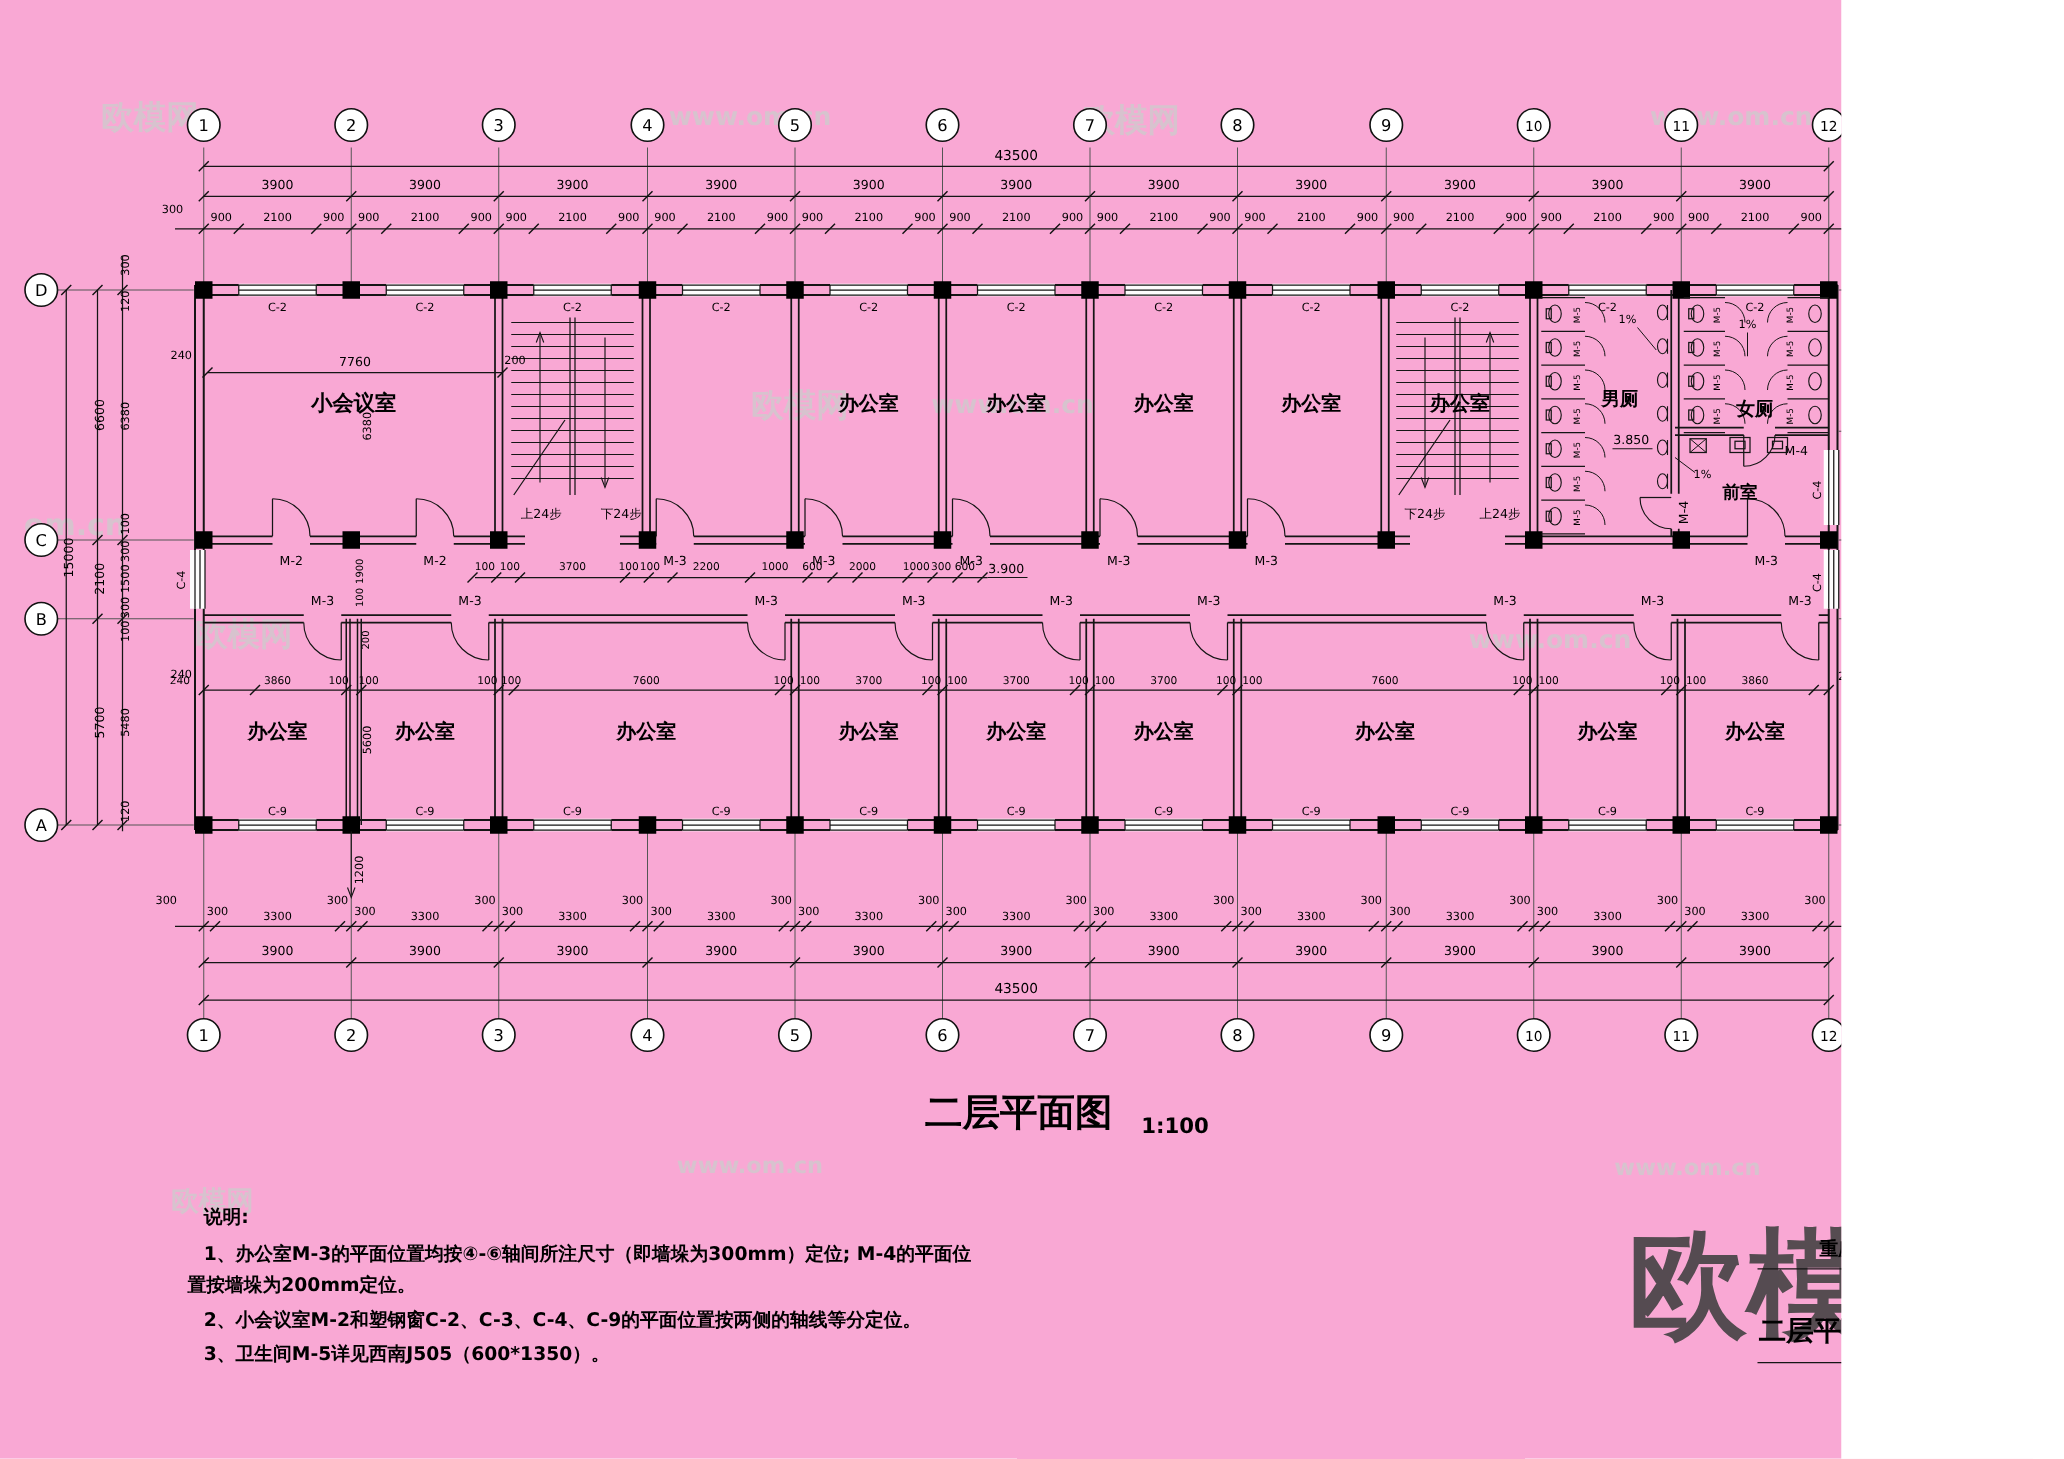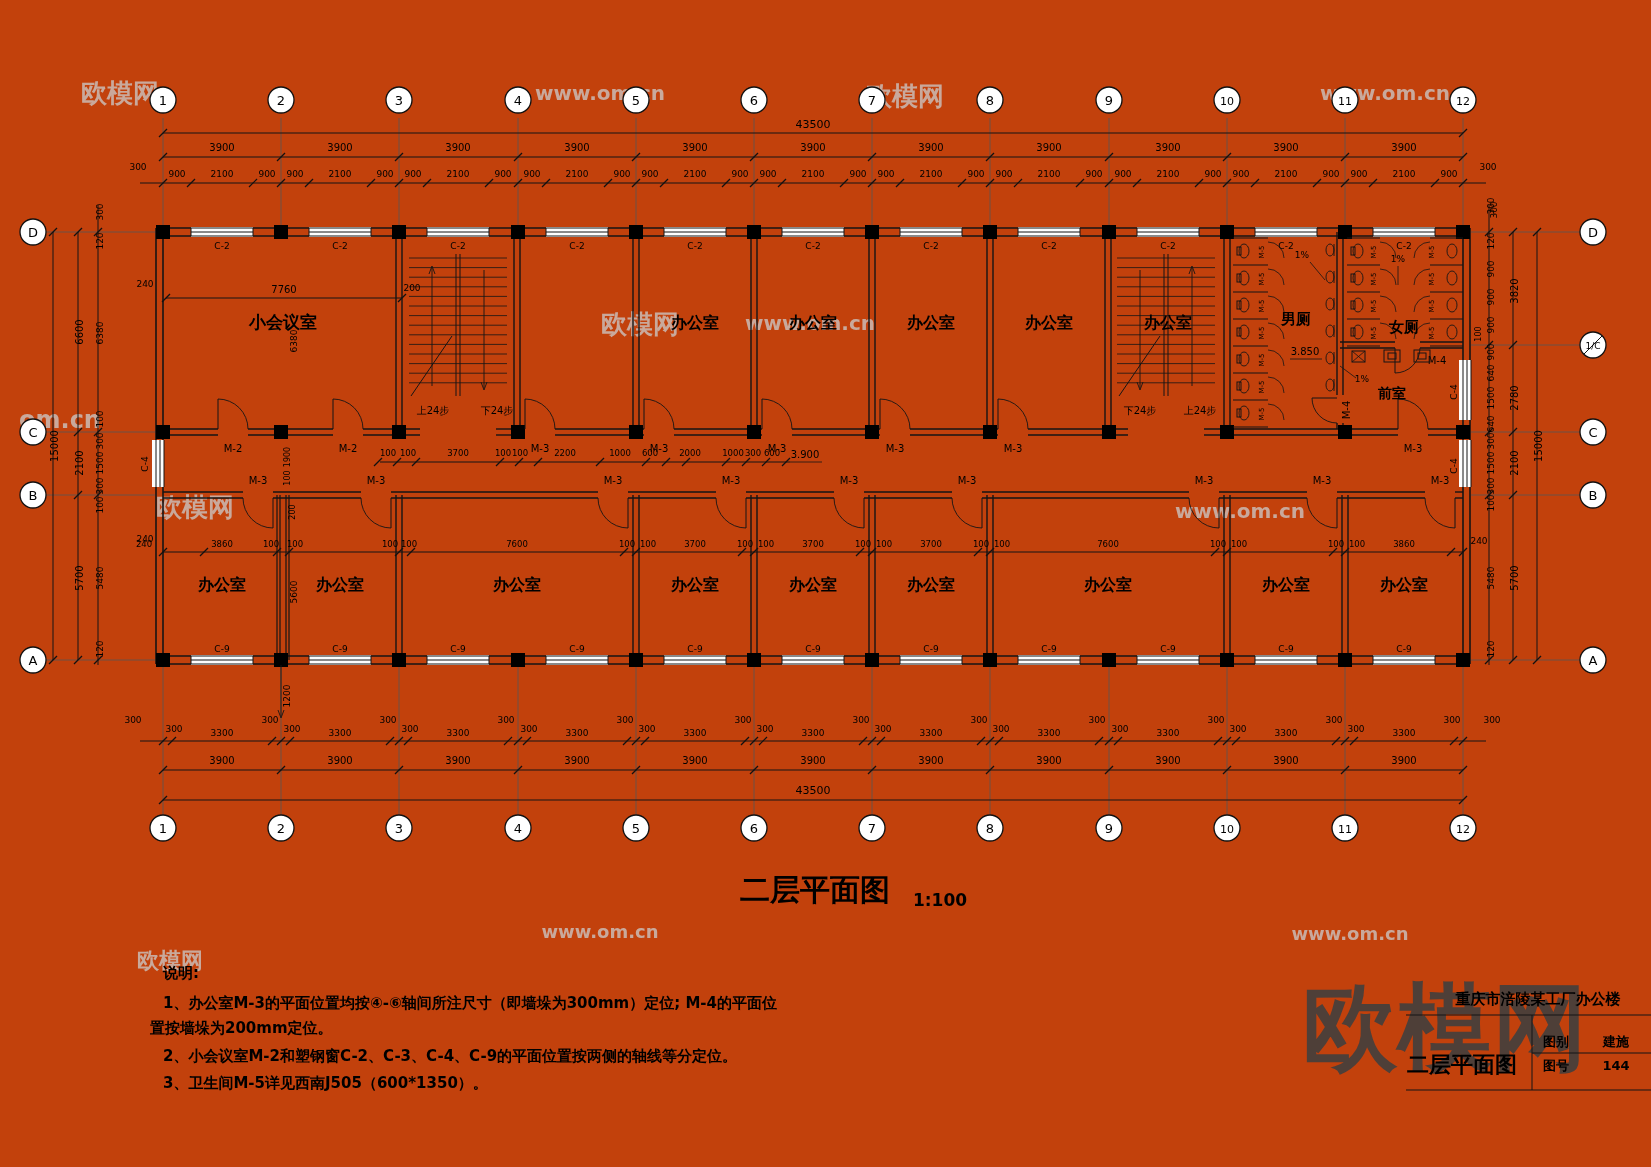--- a/index.html
+++ b/index.html
@@ -1,16 +1,16 @@
 <!DOCTYPE html>
 <html><head>
 <meta charset="utf-8">
 <style>
   html,body{margin:0;padding:0;background:#ffffff;}
-  #stage{position:relative;width:1651px;height:1167px;background:#c2410c;overflow:hidden;
+  #stage{position:relative;width:1473px;height:1167px;background:#f9a8d4;overflow:hidden;
          font-family:"DejaVu Sans", sans-serif;text-decoration:underline;}
   svg text{font-family:"DejaVu Sans", sans-serif;}
 </style>
 </head>
 <body>
 
 <div id="stage">
   <svg id="plan" width="1651" height="1167" viewBox="0 0 1651 1167">
       <text x="120" y="102" font-size="26" text-anchor="middle" fill="#cccccc" font-weight="bold" opacity="0.75">欧模网</text>
       <text x="600" y="100" font-size="20" text-anchor="middle" fill="#cccccc" font-weight="bold" opacity="0.75">www.om.cn</text>

